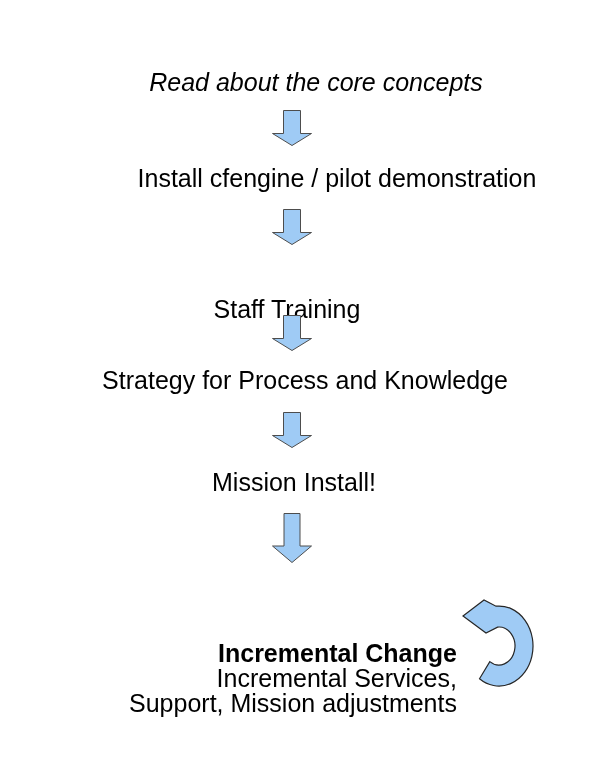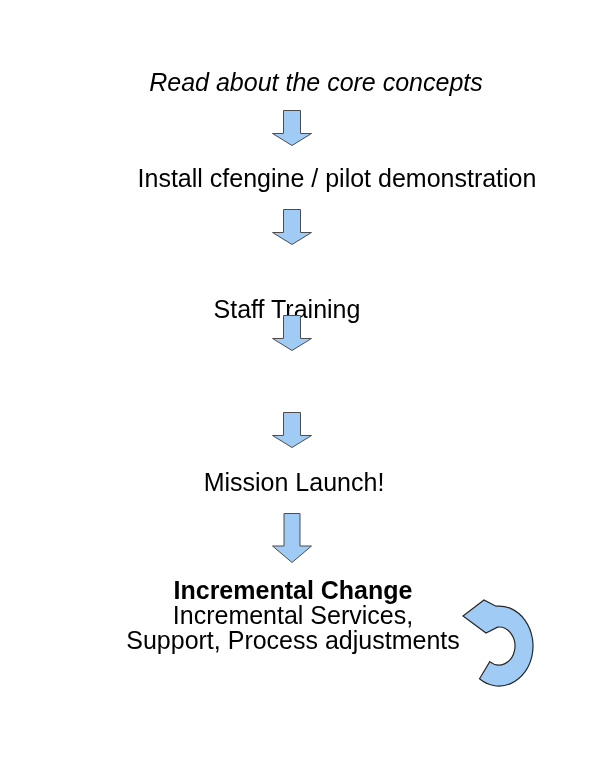--- a/index.html
+++ b/index.html
@@ -39,23 +39,23 @@
   }
   .a1 { left: 272px; top: 110px; }
   .a2 { left: 272px; top: 209px; }
   .a3 { left: 272px; top: 315px; }
   .a4 { left: 272px; top: 412px; }
   .a5 { left: 272px; top: 513px; }
   .loop { left: 460px; top: 596px; }
   .final-block {
     position: absolute;
     left: 293px;
-    top: 578px;
+    top: 641px;
     transform: translateX(-50%);
-    text-align: center;
+    text-align: right;
     font-size: 25px;
     line-height: 25px;
     white-space: nowrap;
   }
   .final-title { font-weight: bold; }
 </style>
 </head>
 <body>
 
 <div class="canvas">
@@ -71,35 +71,36 @@
   <svg class="arrow a2" width="40" height="36" viewBox="0 0 40 36">
     <path d="M11.5 0.5 H28.5 V23.5 H39.5 L20 35.5 L0.5 23.5 H11.5 Z" stroke-width="1" fill="#9fcbf5" stroke="#4d4d4d"></path>
   </svg>
 
   <div class="step-label s3">Staff Training</div>
 
   <svg class="arrow a3" width="40" height="36" viewBox="0 0 40 36">
     <path d="M11.5 0.5 H28.5 V23.5 H39.5 L20 35.5 L0.5 23.5 H11.5 Z" stroke-width="1" fill="#9fcbf5" stroke="#4d4d4d"></path>
   </svg>
 
+  <div class="step-label s4">Strategy for Process and Knowledge</div>
 
   <svg class="arrow a4" width="40" height="36" viewBox="0 0 40 36">
     <path d="M11.5 0.5 H28.5 V23.5 H39.5 L20 35.5 L0.5 23.5 H11.5 Z" stroke-width="1" fill="#9fcbf5" stroke="#4d4d4d"></path>
   </svg>
 
-  <div class="step-label s5">Mission Launch!</div>
+  <div class="step-label s5">Mission Install!</div>
 
   <svg class="arrow a5" width="40" height="50" viewBox="0 0 40 50">
     <path d="M12 0.5 H28 V33 H39.5 L20 49.5 L0.5 33 H12 Z" stroke-width="1" fill="#9fcbf5" stroke="#4d4d4d"></path>
   </svg>
 
   <div class="final-block">
     <div class="final-title">Incremental Change</div>
     <div>Incremental Services,</div>
-    <div>Support, Process adjustments</div>
+    <div>Support, Mission adjustments</div>
   </div>
 
   <svg class="arrow loop" width="74" height="92" viewBox="0 0 74 92">
     <path d="M36 10.2
              A34 40 0 1 1 19.5 82.8
              L29.8 65.6
              A16 19 0 1 0 37.6 31.1
              L26 37
              L3 20
              L24 4

